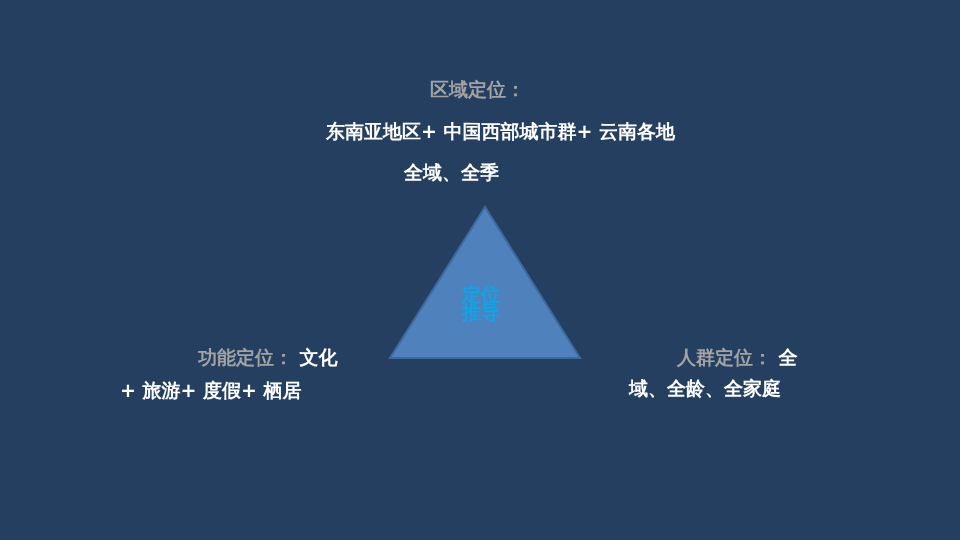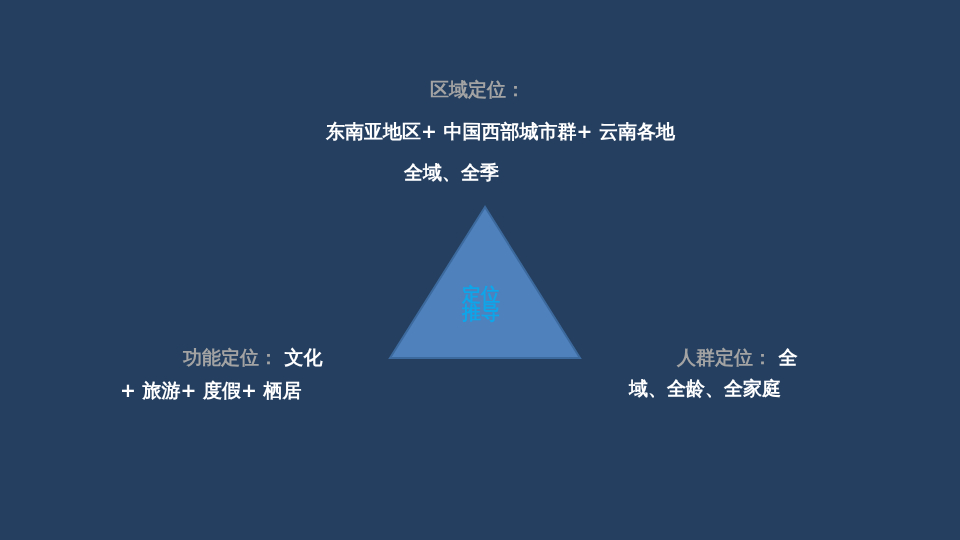--- a/index.html
+++ b/index.html
@@ -25,21 +25,21 @@
   <div class="txt" style="left:404px; top:160px;">全域、全季</div>
 </div>
 
 <svg id="triangle" viewBox="0 0 194 155">
   <polygon points="97,2 2,153 192,153" fill="#4f81bd" stroke="#3d6a9e" stroke-width="2"></polygon>
 </svg>
 <div class="txt yellow" style="left:462px; top:282px;">定位</div>
 <div class="txt yellow" style="left:462px; top:300px;">推导</div>
 
 <div>
-  <div class="txt" style="left:183px; top:345px;text-align:right;">
+  <div class="txt" style="left:198px; top:345px;text-align:right;">
     <span class="cyan">功能定位：</span><span> 文化</span>
   </div>
   <div class="txt" style="left:120px; top:378px;">+ 旅游+ 度假+ 栖居</div>
 </div>
 
 <div>
   <div class="txt" style="left:677px; top:345px;">
     <span class="cyan">人群定位：</span><span> 全</span>
   </div>
   <div class="txt" style="left:629px; top:376px;">域、全龄、全家庭</div>

